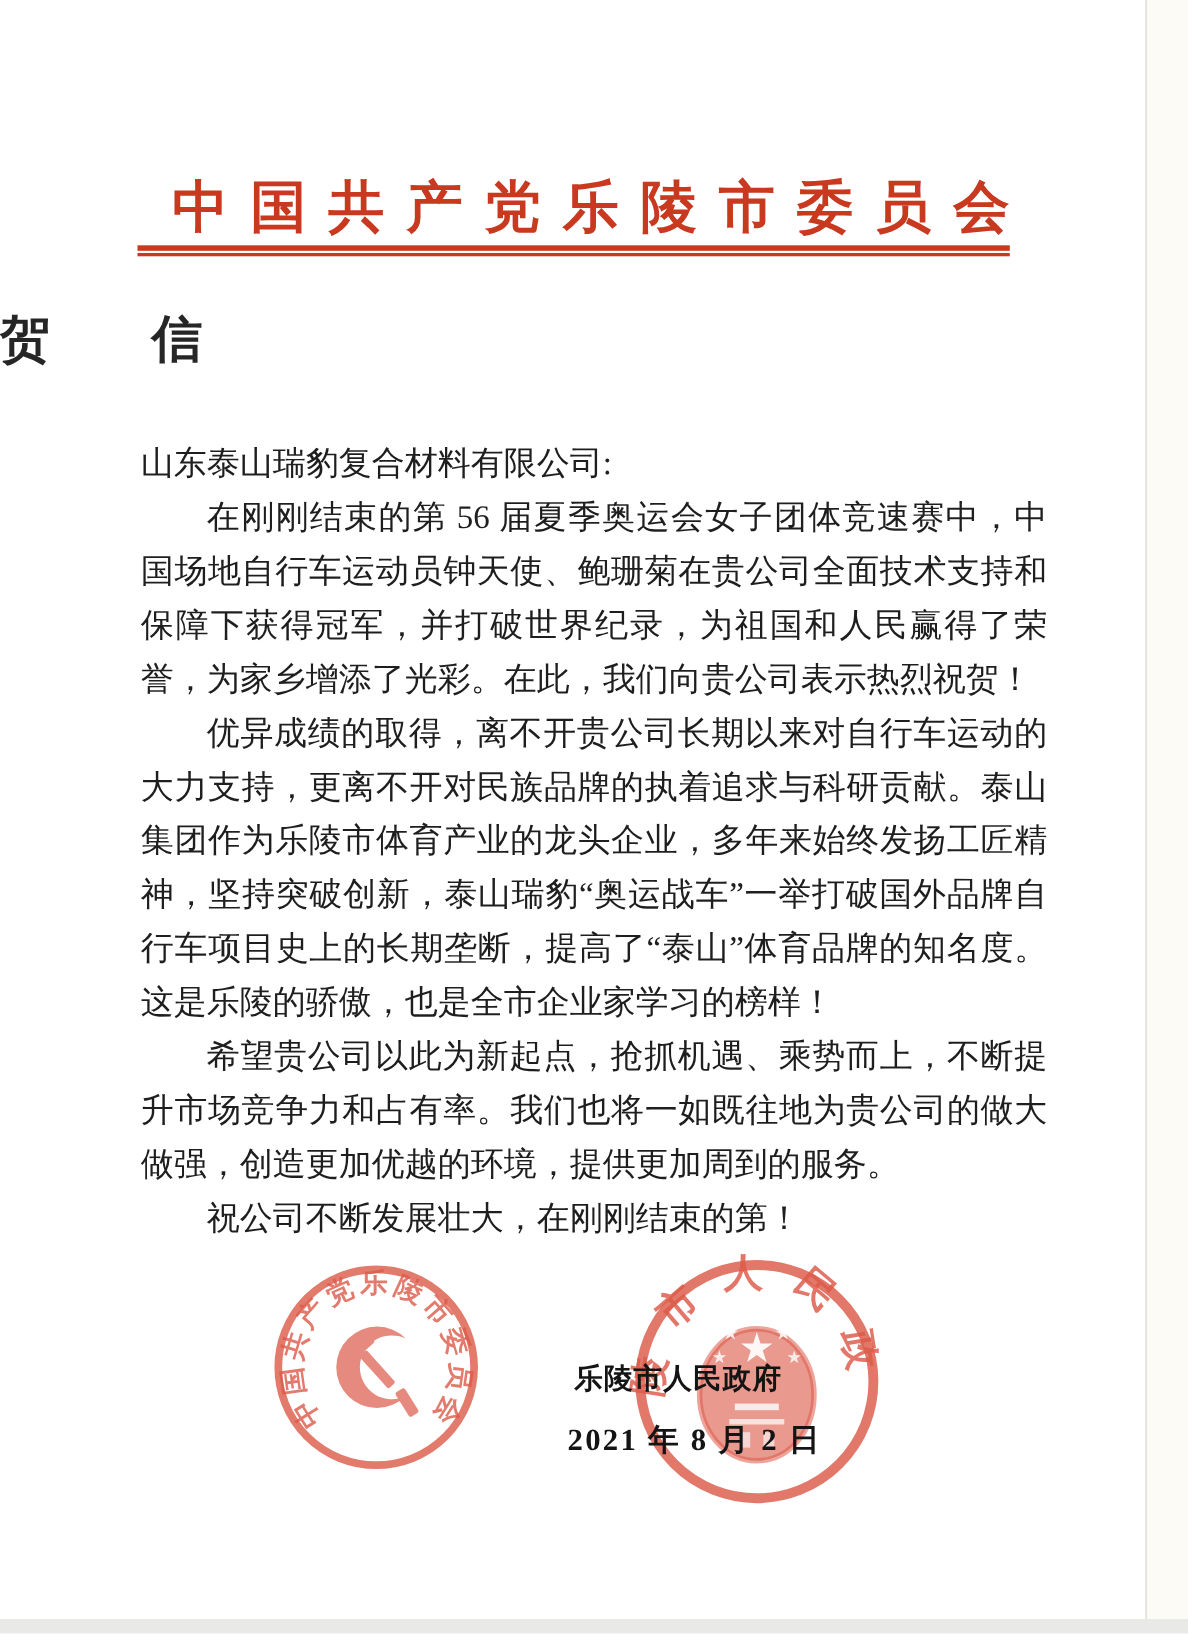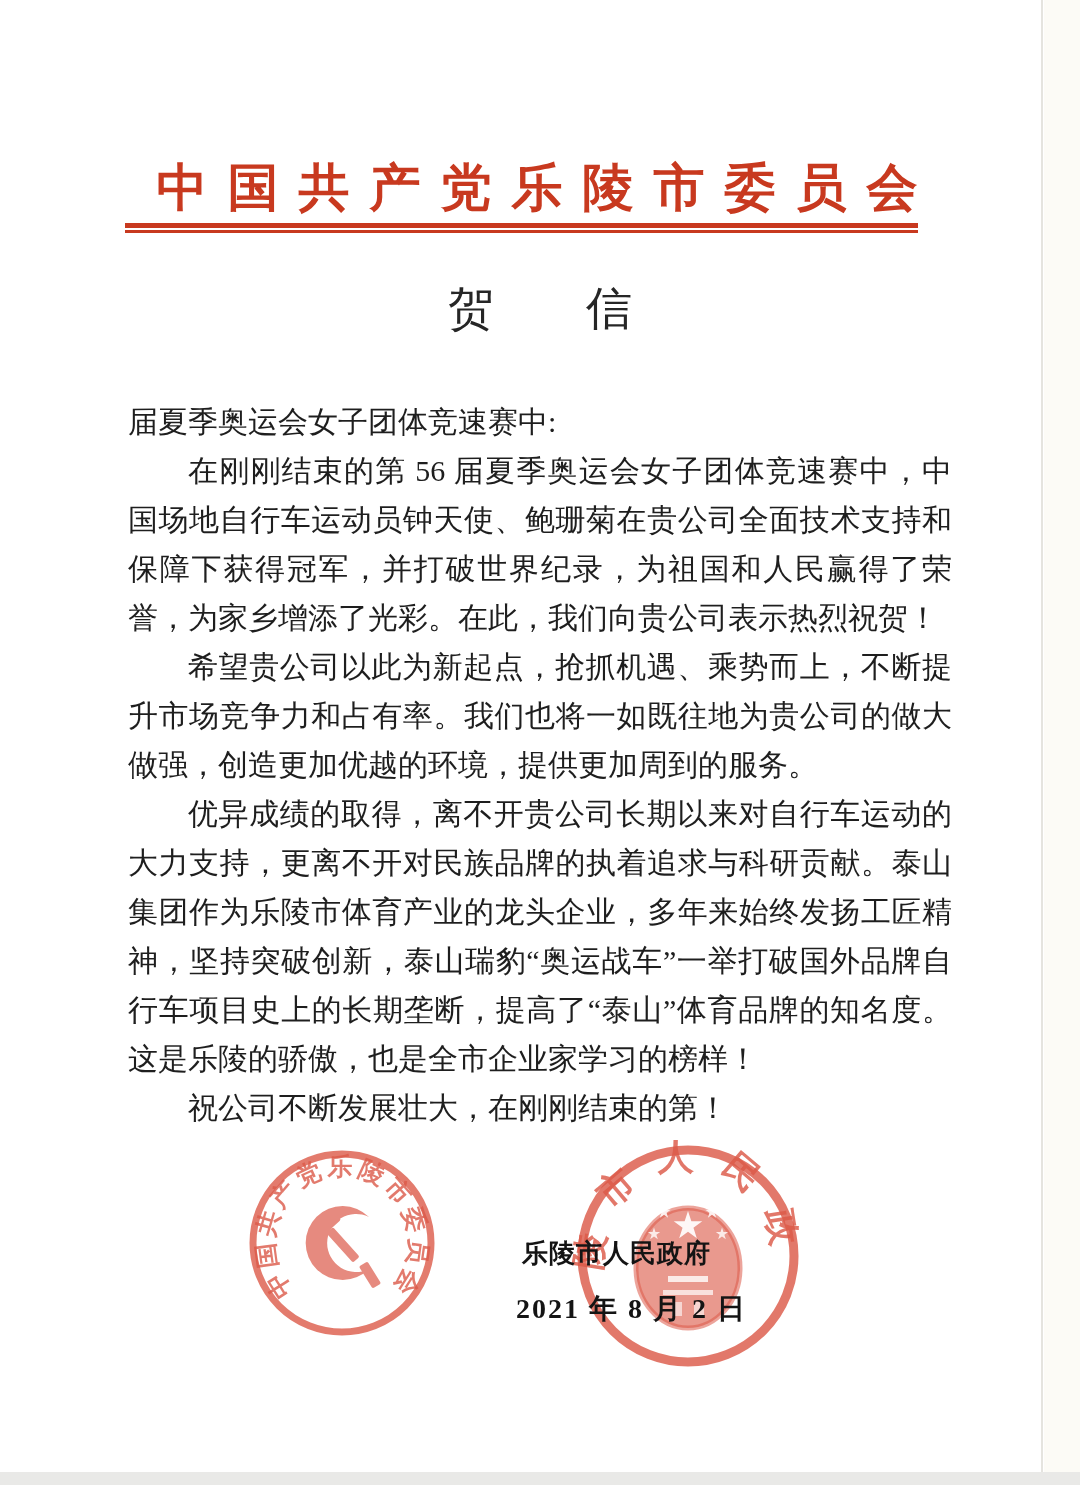--- a/index.html
+++ b/index.html
@@ -27,22 +27,22 @@
     font-size:51px;font-weight:700;color:var(--red);
     letter-spacing:20px;padding-left:14px;box-sizing:border-box;
     white-space:nowrap;
   }
   .underline{position:absolute;top:223px;left:125px;width:793px;}
   .underline .thick{height:5px;background:var(--red);}
   .underline .thin{height:3px;background:var(--red);margin-top:2px;}
 
   .letter-title{
     position:absolute;top:278px;left:0;width:100%;
-    margin:0;text-align:center;
-    font-size:46px;font-weight:400;color:#262626;
+    margin:0;text-align:left;
+    font-size:46px;font-weight:700;color:#262626;
     white-space:pre;
   }
 
   .body-text{
     position:absolute;top:397px;left:128px;width:824px;
     font-size:30px;line-height:49px;color:var(--ink);
     text-align:justify;
   }
   .body-text p{margin:0;text-indent:2em;}
   .body-text p.salutation{text-indent:0;}
@@ -68,24 +68,24 @@
   <h1 class="org-header">中国共产党乐陵市委员会</h1>
 
   <div class="underline">
     <div class="thick"></div>
     <div class="thin"></div>
   </div>
 
   <h2 class="letter-title">贺　　信</h2>
 
   <main class="body-text">
-    <p class="salutation">届夏季奥运会女子团体竞速赛中:</p>
+    <p class="salutation">山东泰山瑞豹复合材料有限公司:</p>
     <p>在刚刚结束的第 56 届夏季奥运会女子团体竞速赛中，中国场地自行车运动员钟天使、鲍珊菊在贵公司全面技术支持和保障下获得冠军，并打破世界纪录，为祖国和人民赢得了荣誉，为家乡增添了光彩。在此，我们向贵公司表示热烈祝贺！</p>
+    <p>优异成绩的取得，离不开贵公司长期以来对自行车运动的大力支持，更离不开对民族品牌的执着追求与科研贡献。泰山集团作为乐陵市体育产业的龙头企业，多年来始终发扬工匠精神，坚持突破创新，泰山瑞豹“奥运战车”一举打破国外品牌自行车项目史上的长期垄断，提高了“泰山”体育品牌的知名度。这是乐陵的骄傲，也是全市企业家学习的榜样！</p>
     <p>希望贵公司以此为新起点，抢抓机遇、乘势而上，不断提升市场竞争力和占有率。我们也将一如既往地为贵公司的做大做强，创造更加优越的环境，提供更加周到的服务。</p>
-    <p>优异成绩的取得，离不开贵公司长期以来对自行车运动的大力支持，更离不开对民族品牌的执着追求与科研贡献。泰山集团作为乐陵市体育产业的龙头企业，多年来始终发扬工匠精神，坚持突破创新，泰山瑞豹“奥运战车”一举打破国外品牌自行车项目史上的长期垄断，提高了“泰山”体育品牌的知名度。这是乐陵的骄傲，也是全市企业家学习的榜样！</p>
     <p>祝公司不断发展壮大，在刚刚结束的第！</p>
   </main>
 
   <svg class="seal seal-left" viewBox="0 0 194 194">
     <defs>
       <path id="lsp" d="M 41.3 136 A 68 68 0 1 1 152.7 136" fill="none"></path>
     </defs>
     <circle cx="97" cy="97" r="89" fill="none" stroke="#dc5a49" stroke-width="7" opacity="0.8"></circle>
     <text font-size="25" font-weight="700" fill="#dc5a49" opacity="0.8" letter-spacing="4" font-family="'Liberation Serif','DejaVu Serif',serif">
       <textPath href="#lsp" startOffset="50%" text-anchor="middle">中国共产党乐陵市委员会</textPath>

